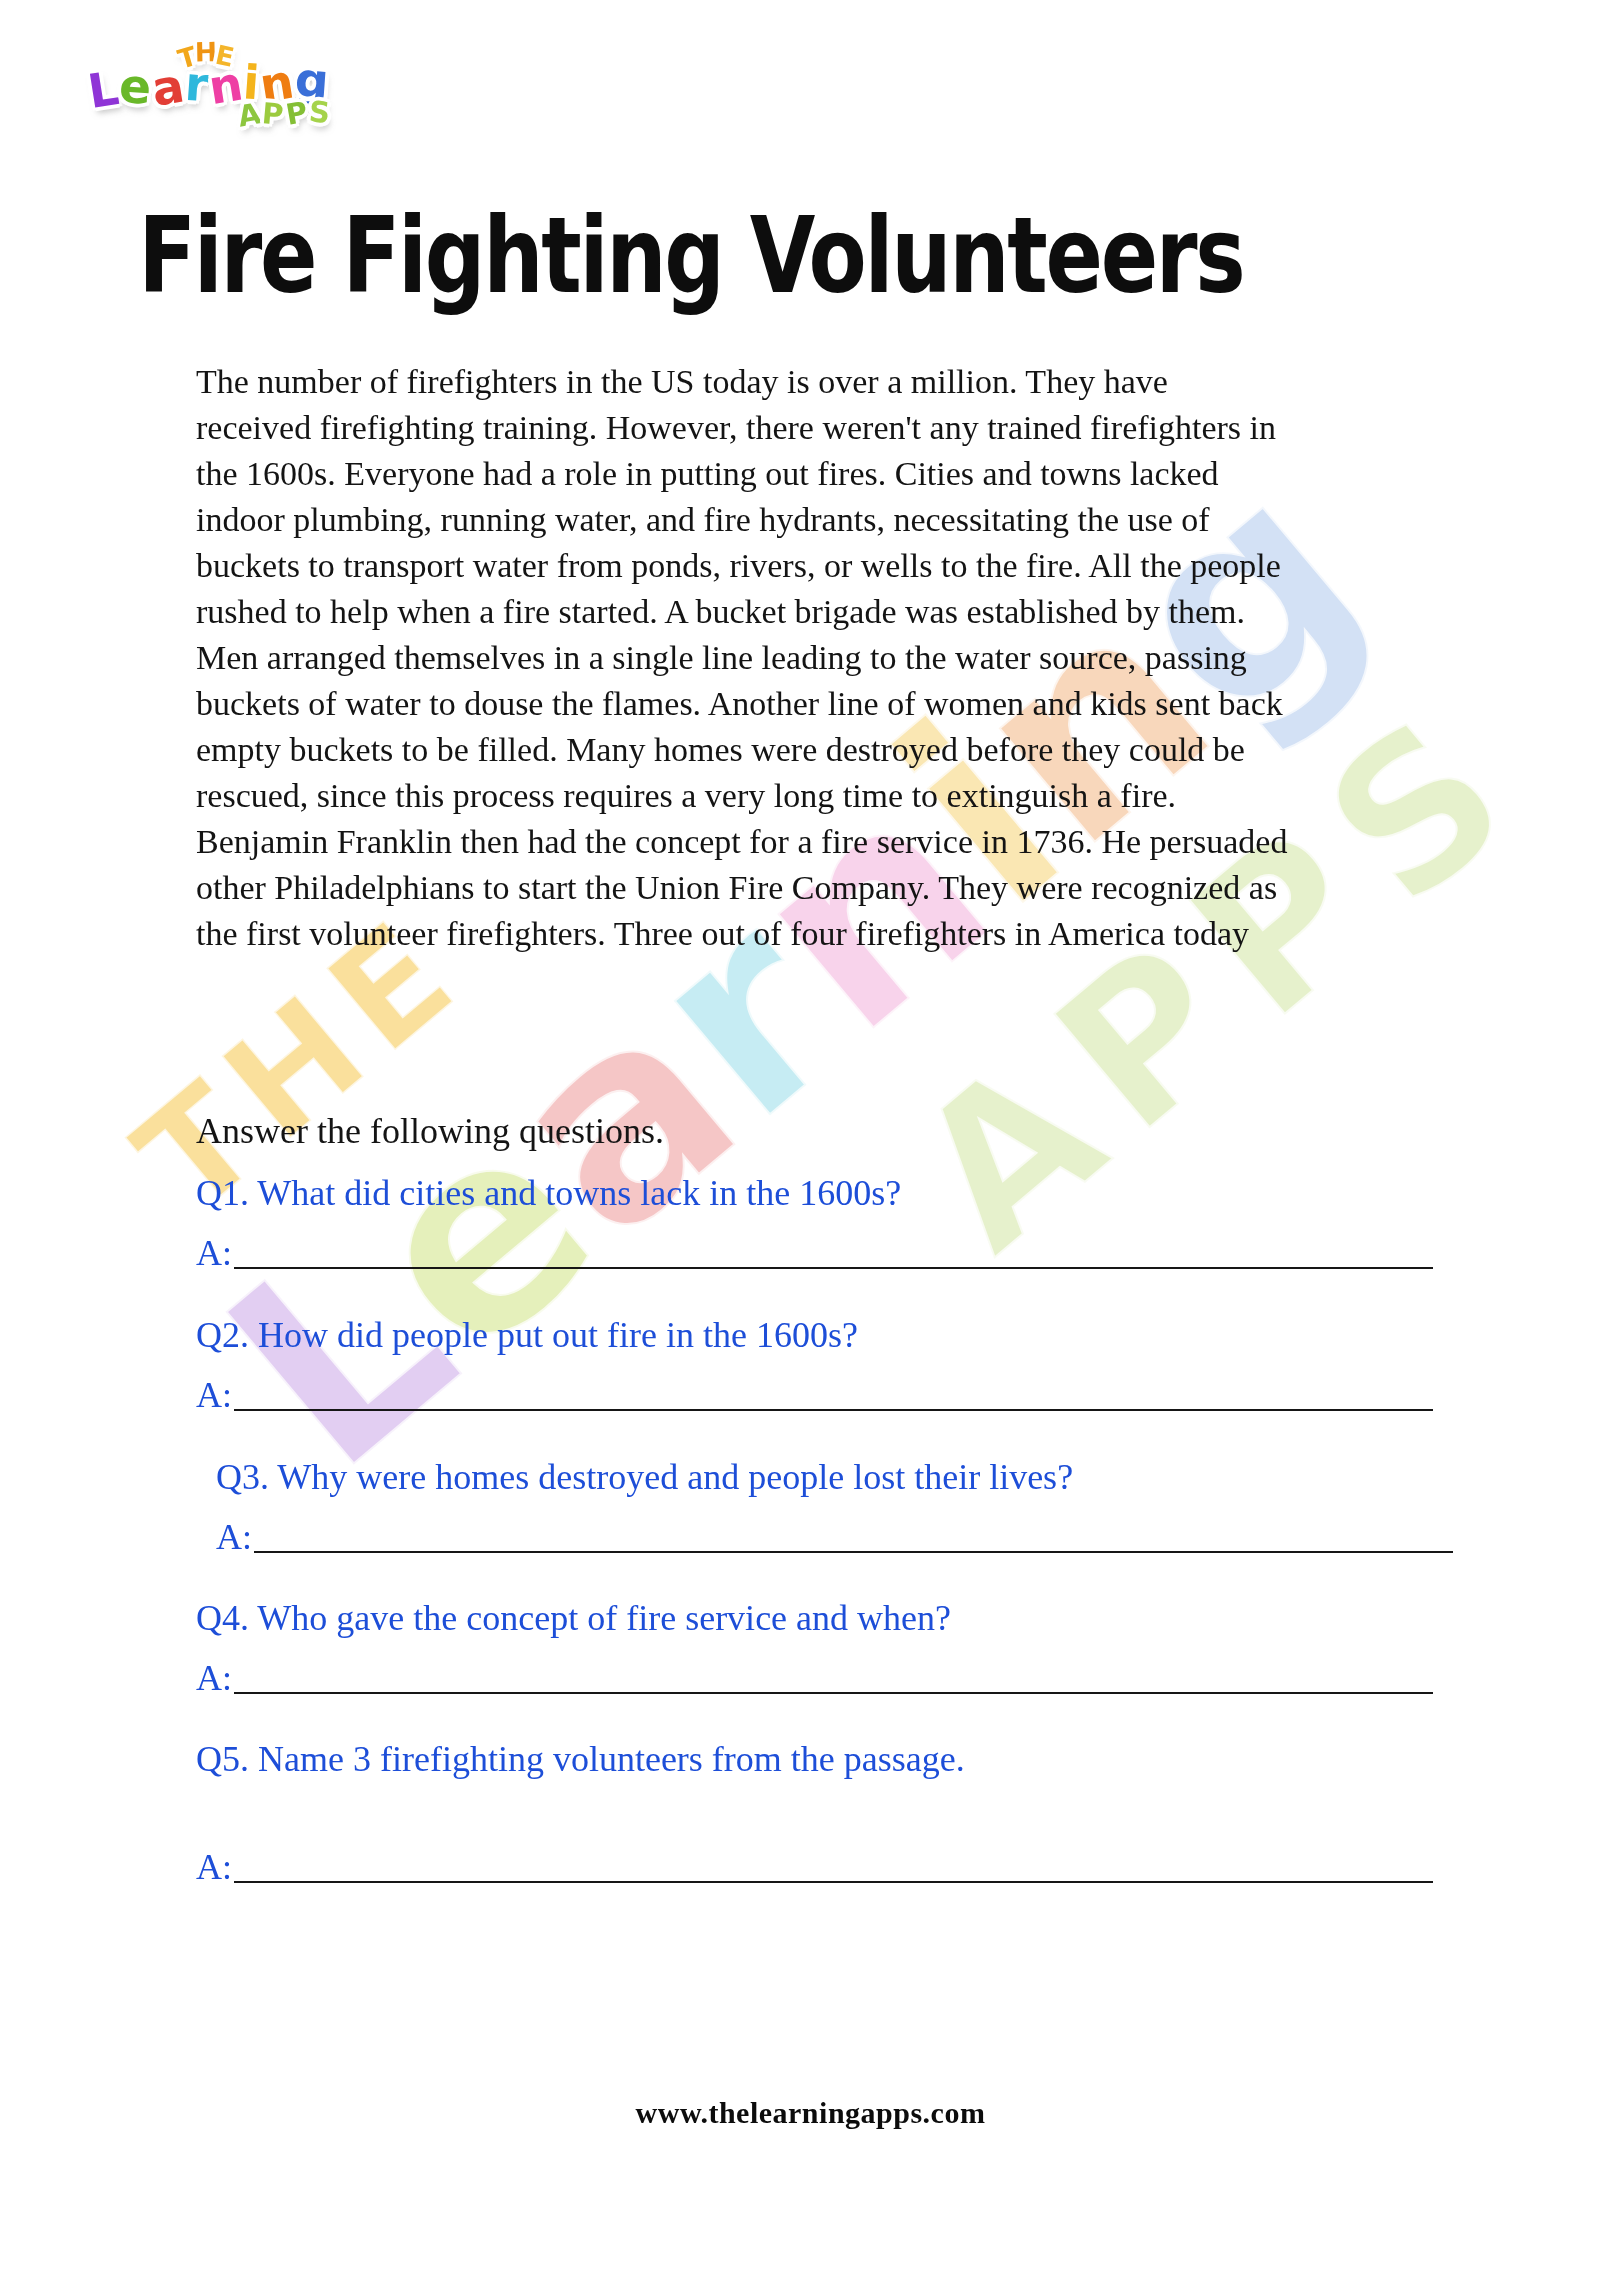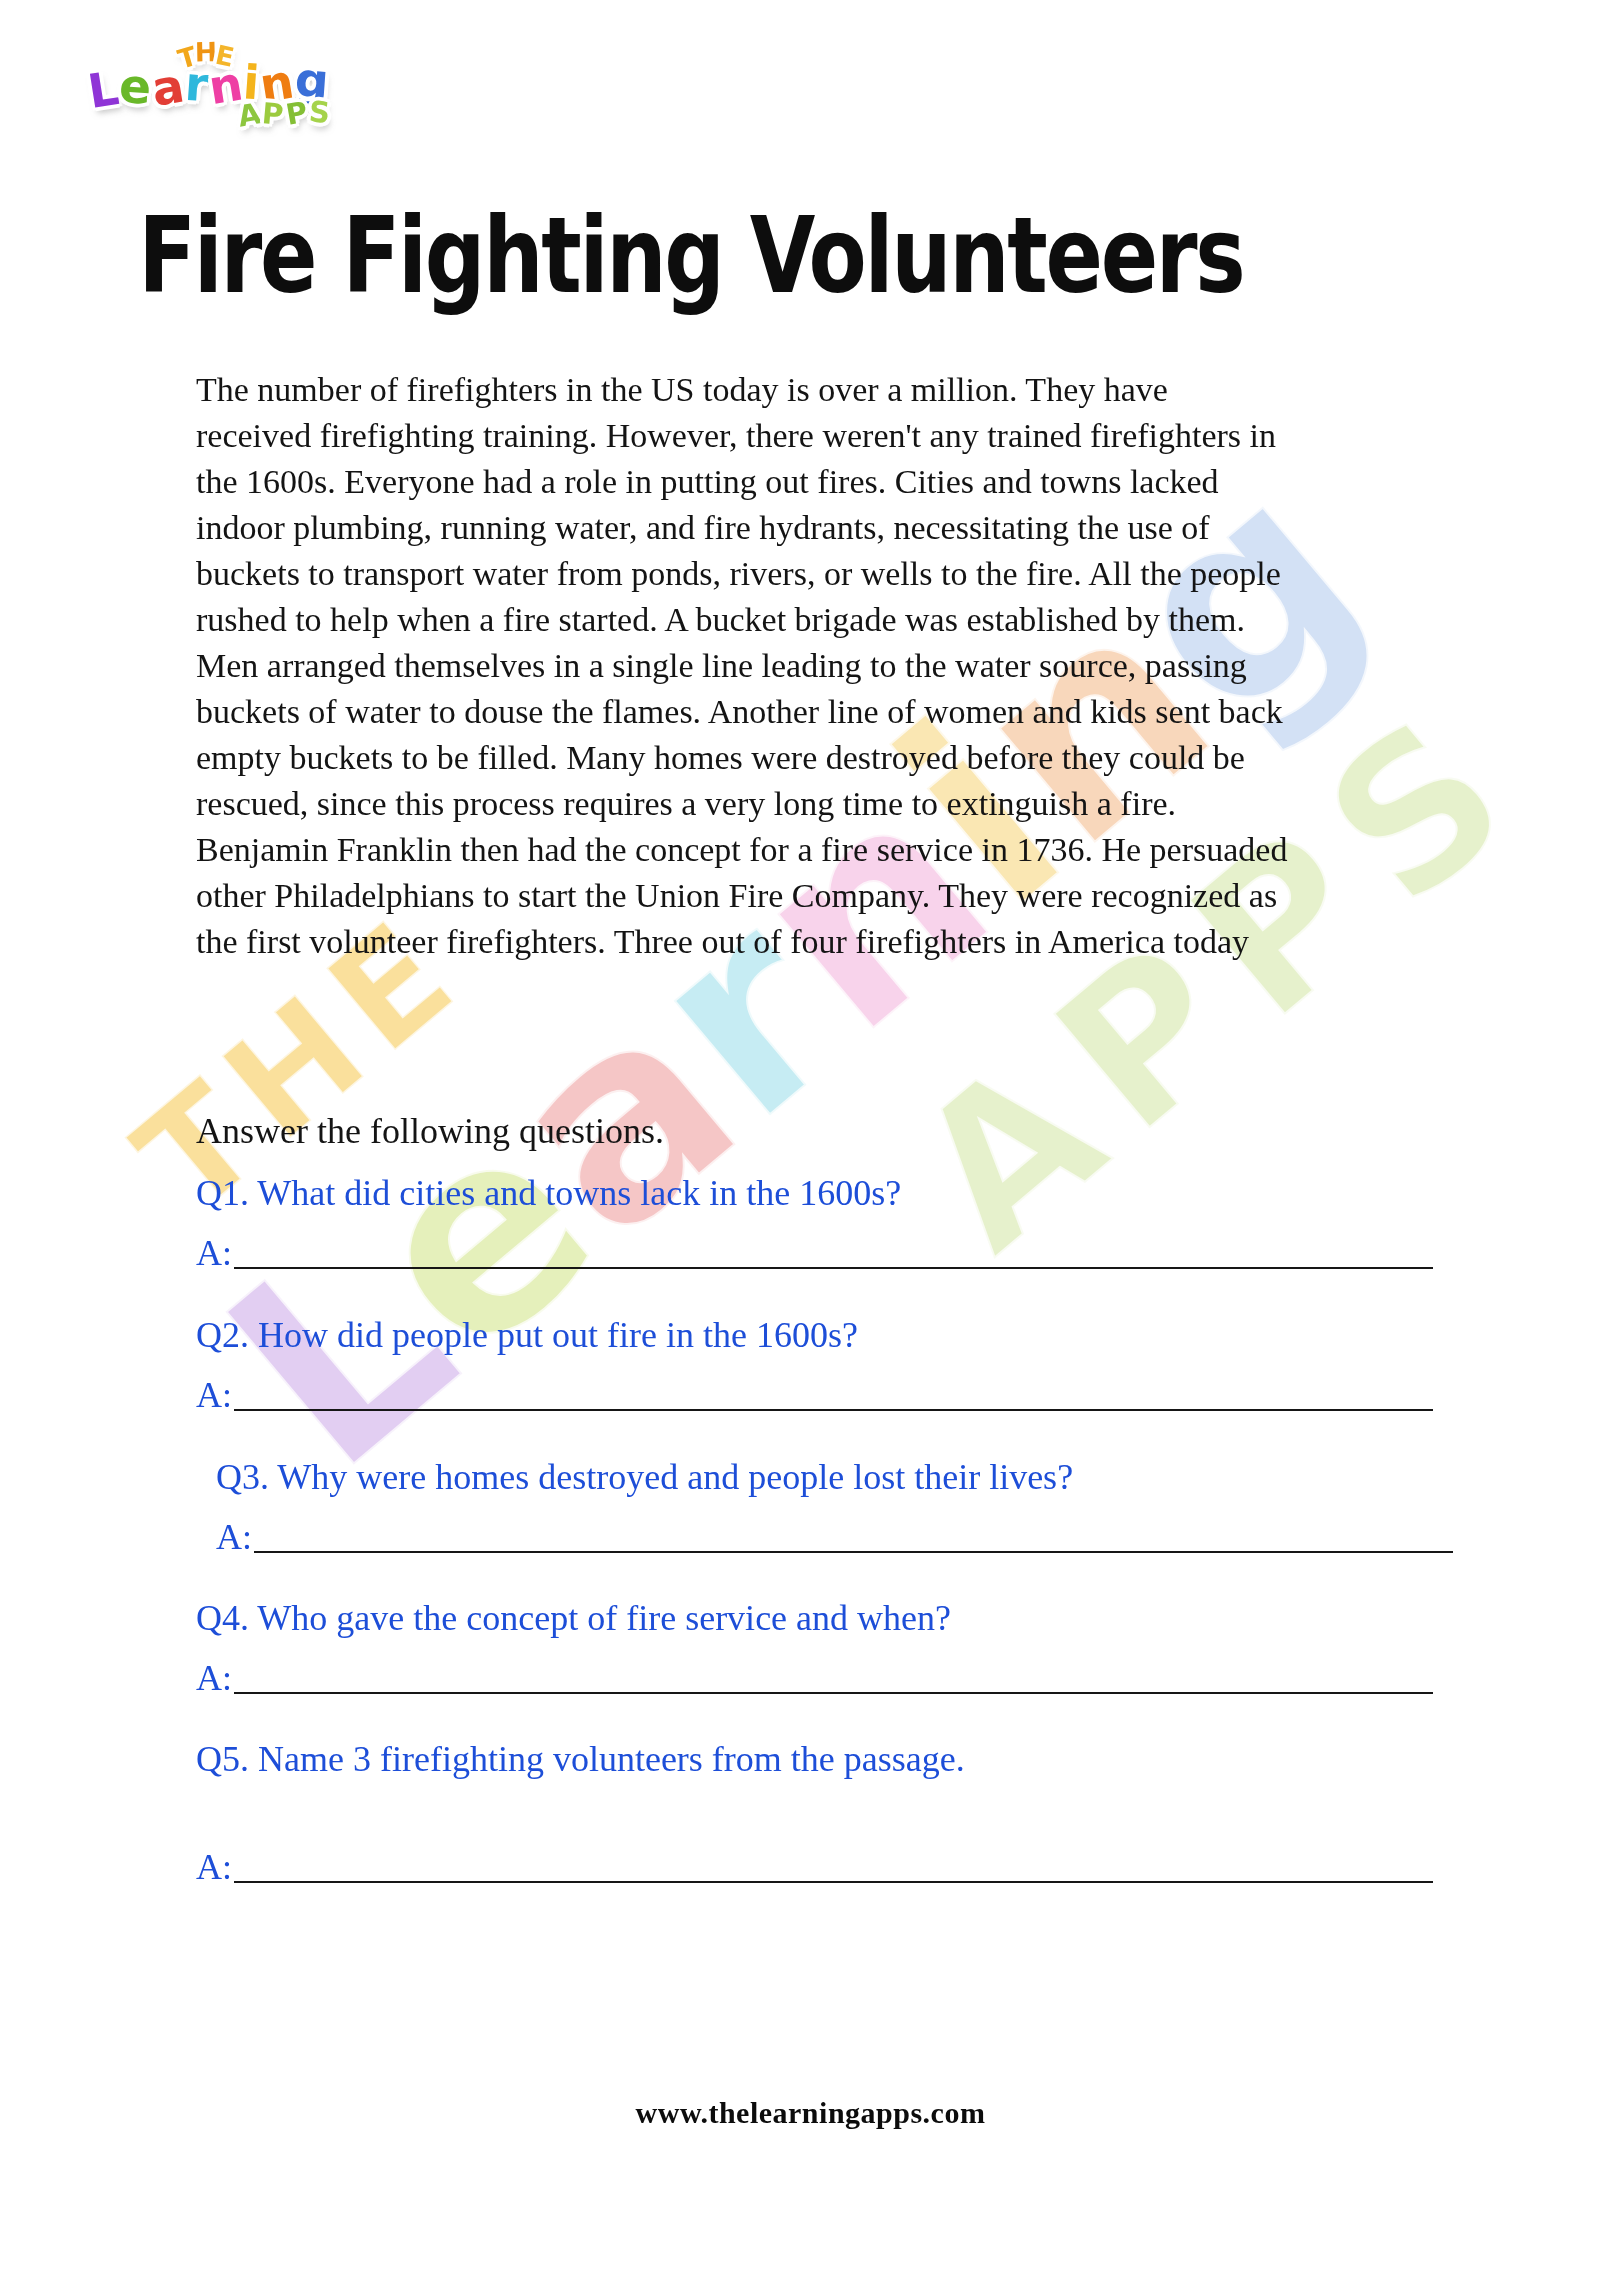--- a/index.html
+++ b/index.html
@@ -66,21 +66,21 @@
     display:inline-block;margin:0;
     font-family:"DejaVu Sans", sans-serif;
     font-weight:800;font-size:106px;letter-spacing:-2.9px;color:#0d0d0d;
     transform:scaleX(0.8);transform-origin:center;
     white-space:nowrap;
   }
 
   
   .passage{
     position:absolute;left:196px;top:359px;width:1237px;z-index:1;
-    font-size:34px;line-height:46px;color:#141414;margin-top:8px;
+    font-size:34px;line-height:46px;color:#141414;
   }
   .passage-line{white-space:nowrap;}
 
   
   .instruction{
     position:absolute;left:196px;top:1070px;z-index:1;
     font-size:36px;color:#141414;margin-top:40px;
   }
 
   

